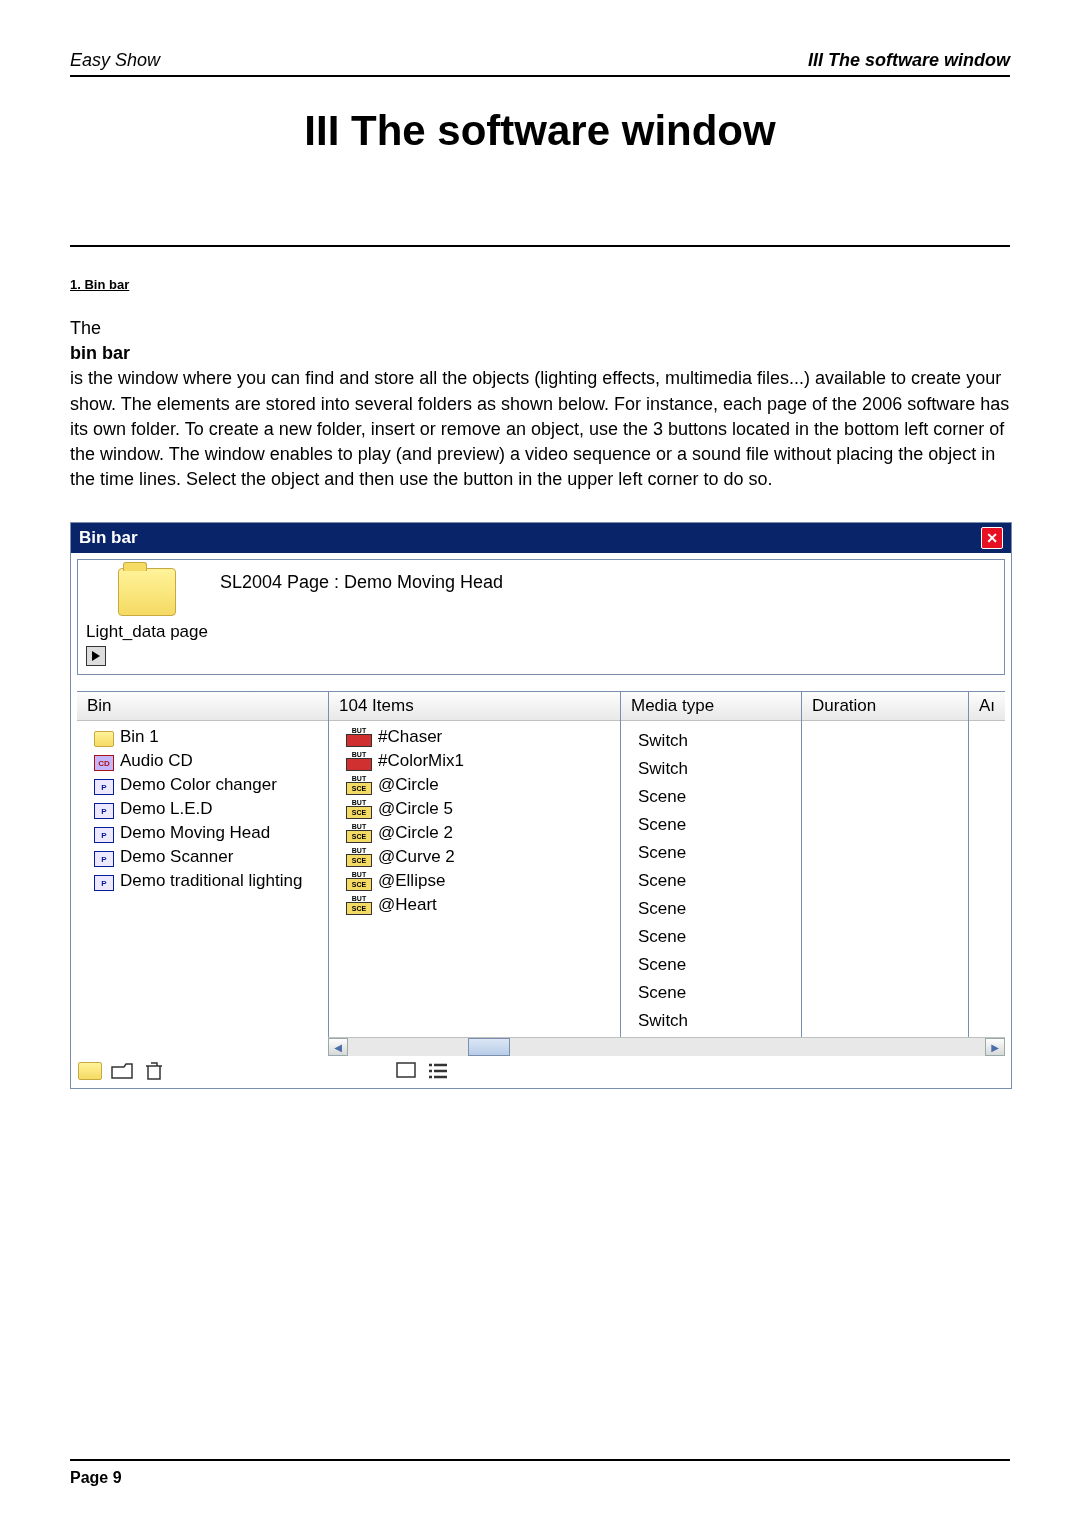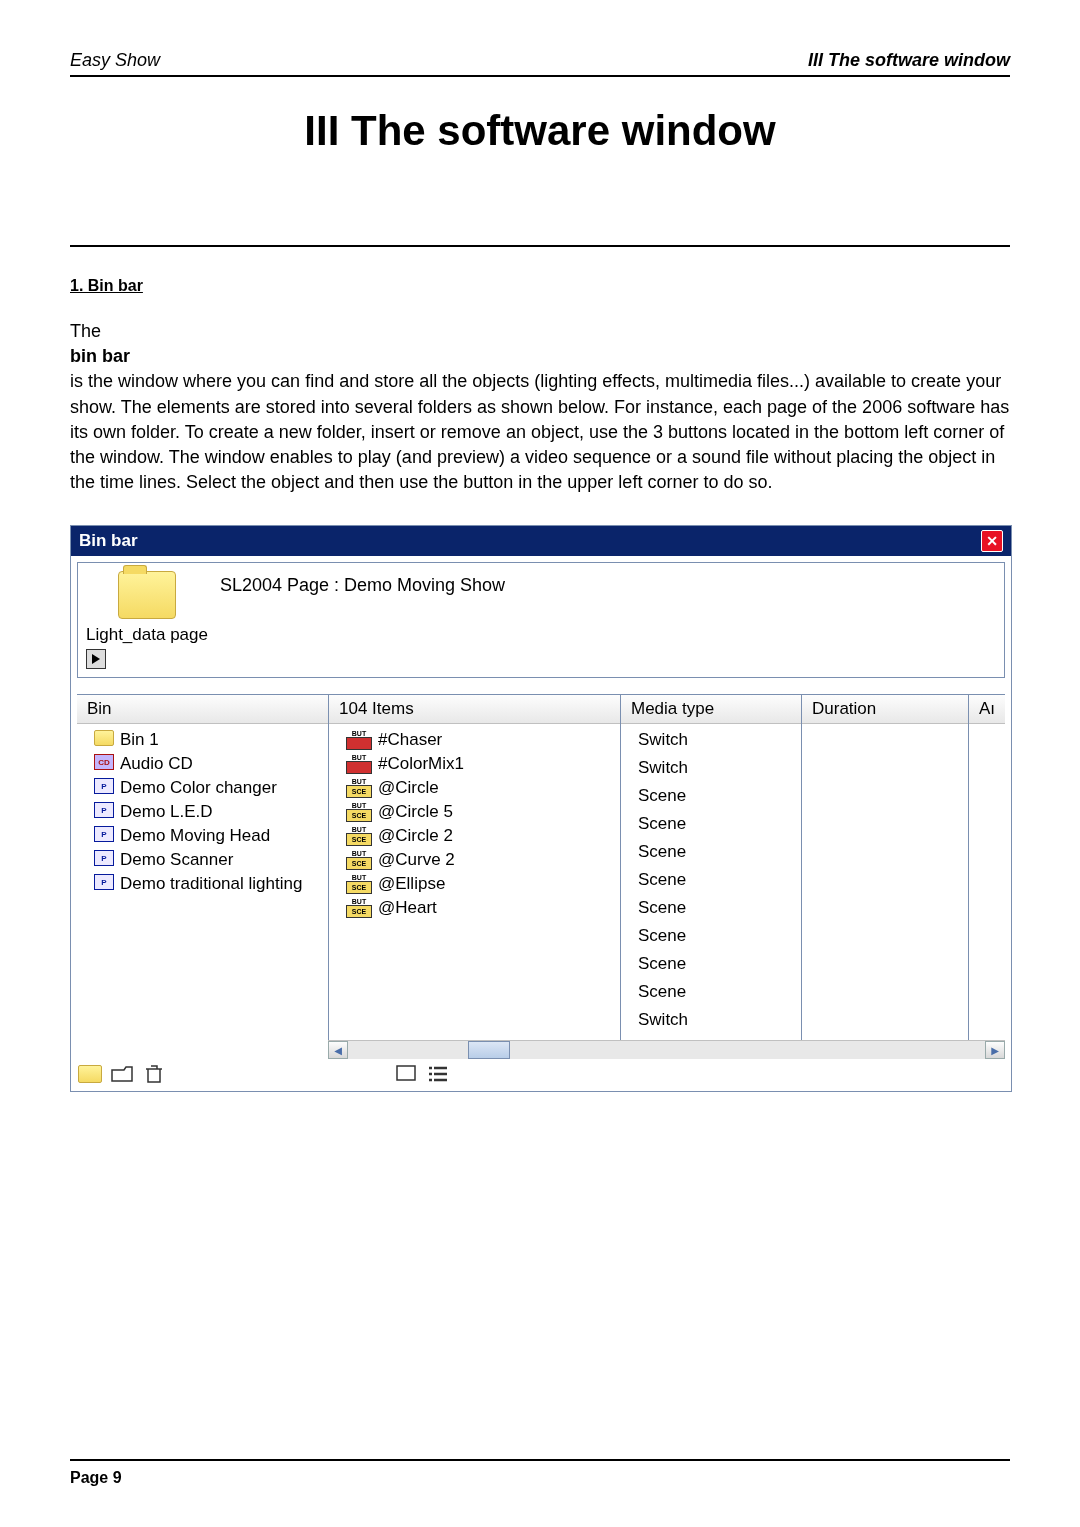--- a/index.html
+++ b/index.html
@@ -2,40 +2,40 @@
 <html><head>
 <meta charset="utf-8">
 <style>
   body{font-family:Arial,Helvetica,sans-serif;margin:0;background:#fff;color:#000}
   .page{width:1080px;height:1527px;padding:50px 70px 40px;box-sizing:border-box;position:relative}
   .top-bar{display:flex;justify-content:space-between;font-style:italic;font-size:18px;margin-bottom:4px}
   .top-bar .right{font-weight:bold}
   .hr{height:2px;background:#000;margin:0 0 30px}
   h1.title{text-align:center;font-size:42px;font-weight:bold;margin:0 0 90px}
   .subhr{height:2px;background:#000;margin-bottom:30px}
-  .section-head{font-weight:bold;font-size:16px;text-decoration:underline;margin:0 0 24px}
+  .section-head{font-weight:bold;font-size:13px;text-decoration:underline;margin:0 0 24px}
   .body-text{font-size:18px;line-height:1.4;margin:0 0 30px}
   .body-text .bold{font-weight:bold}
   
   .win{border:1px solid #7a8fb0;background:#fff;margin-top:12px;width:100%;font-family:Tahoma,Arial,sans-serif;font-size:17px;color:#000}
   .win-title{background:linear-gradient(to right,#0a246a,#0a246a);color:#fff;font-weight:bold;padding:4px 8px;display:flex;justify-content:space-between;align-items:center}
   .close-btn{width:20px;height:20px;background:#e81123;color:#fff;display:flex;align-items:center;justify-content:center;font-weight:bold;border:1px solid #fff;border-radius:2px;font-size:14px;line-height:1}
   .win-top{border:1px solid #7a8fb0;margin:6px;padding:8px;display:flex;gap:12px;align-items:flex-start}
   .folder-ctl{font-size:17px}
   .folder-icon{width:56px;height:46px;background:linear-gradient(#fff39a,#f5da63);border:1px solid #c8a93f;border-radius:4px;margin:0 auto 6px;position:relative}
   .folder-icon:before{content:"";position:absolute;top:-7px;left:4px;width:22px;height:8px;background:#f5da63;border:1px solid #c8a93f;border-bottom:none;border-radius:3px 3px 0 0}
   .play-btn{width:18px;height:18px;border:1px solid #333;background:#ddd;display:flex;align-items:center;justify-content:center;margin-top:4px}
   .play-tri{width:0;height:0;border-left:8px solid #000;border-top:5px solid transparent;border-bottom:5px solid transparent}
   .page-label{margin-top:4px;font-size:18px}
   .grid{border-top:1px solid #7a8fb0;margin:16px 6px 0;display:flex}
   .col{border-right:1px solid #7a8fb0;overflow:hidden}
   .col:last-child{border-right:none}
   .hdr{background:linear-gradient(#fdfdfd,#e8e8e8);border-bottom:1px solid #c0c0c0;padding:4px 10px;font-size:17px}
   .cells{padding:4px 8px}
-  .row{display:flex;align-items:flex-start;gap:6px;padding:2px 9px;white-space:nowrap}
+  .row{display:flex;align-items:flex-end;gap:6px;padding:2px 9px;white-space:nowrap}
   .ic{width:18px;height:14px;display:flex;align-items:center;justify-content:center;font-size:8px;font-weight:bold;border:1px solid;flex-shrink:0}
   .ic-folder{width:18px;height:14px;background:linear-gradient(#fff39a,#f5da63);border:1px solid #c8a93f;border-radius:2px;flex-shrink:0}
   .ic-cd{border-color:#aa1111;color:#aa1111;background:#c4b5fd}
   .ic-p{border-color:#061a9c;color:#061a9c;background:#ece9ff}
   .but-ic{width:26px;height:20px;position:relative;flex-shrink:0}
   .but-top{position:absolute;top:0;left:0;right:0;font-size:7px;font-weight:bold;text-align:center;line-height:1}
   .but-box{position:absolute;bottom:0;left:0;width:26px;height:13px;border:1px solid #333;font-size:7px;line-height:11px;text-align:center;font-weight:bold;box-sizing:border-box}
   .but-red{background:#d03030;color:#fff}
   .but-yel{background:#f5da63;color:#000}
   .items-col{flex:1}
@@ -84,21 +84,21 @@
     </div>
 
     <div class="win-top">
       <div class="folder-ctl">
         <div class="folder-icon"></div>
         <div>Light_data page</div>
         <div class="play-btn">
             <div class="play-tri"></div>
           </div>
       </div>
-      <div class="page-label">SL2004 Page : Demo Moving Show</div>
+      <div class="page-label">SL2004 Page : Demo Moving Head</div>
     </div>
 
     <div class="grid">
 
       <div class="col bin-col">
         <div class="hdr">Bin</div>
         <div class="cells" id="bin-cells">
             <div class="row">
               <span class="ic-folder"></span>
               <span>Bin 1</span>

